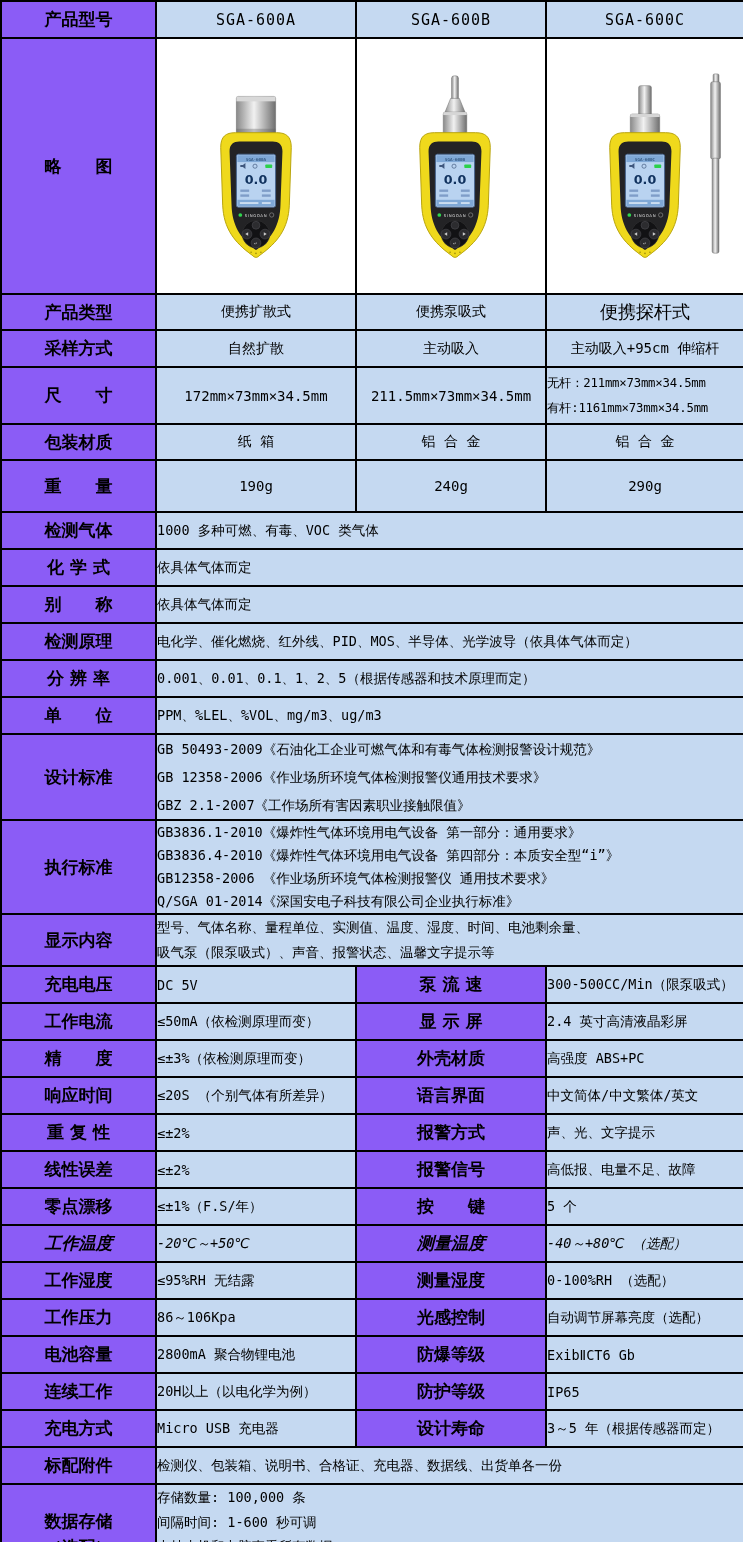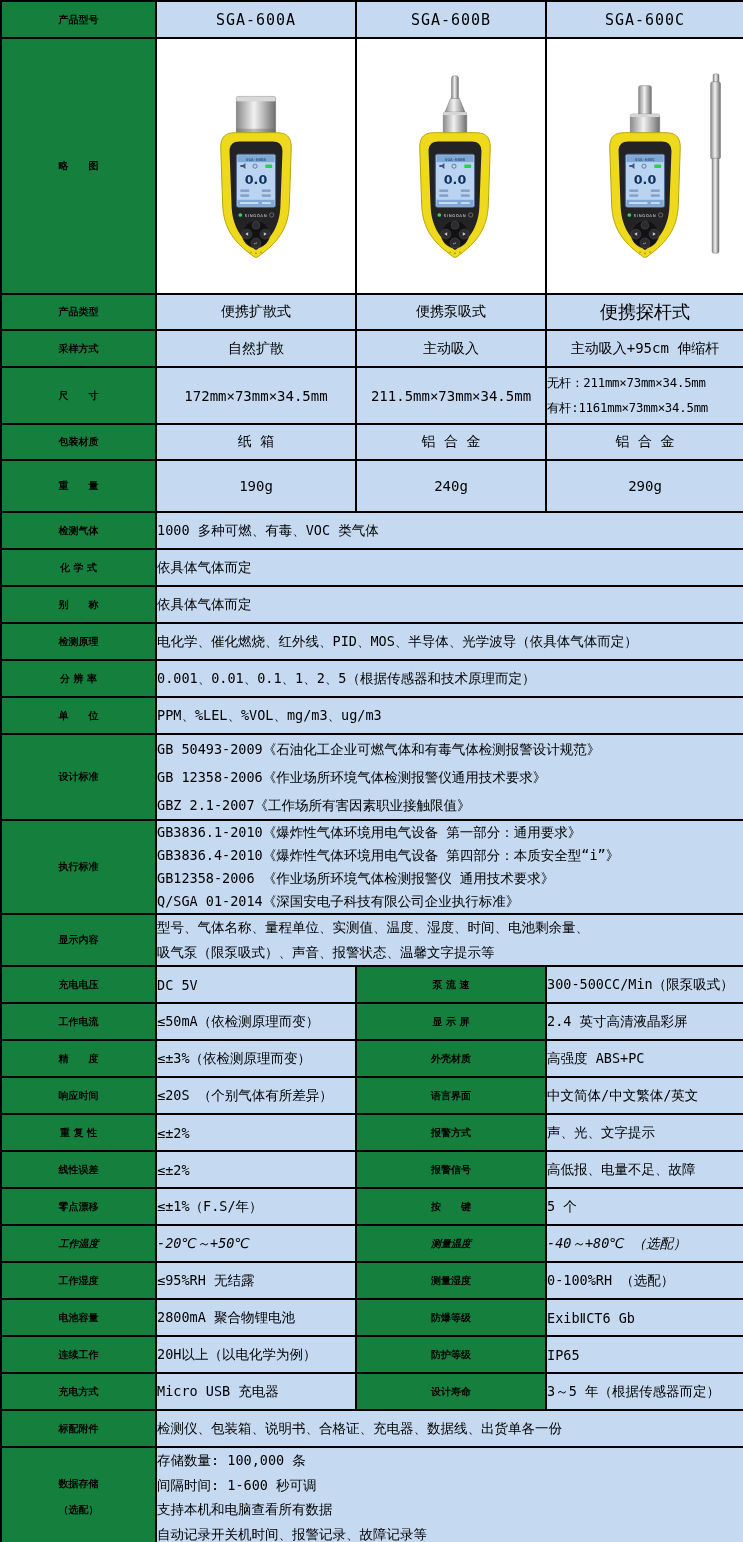--- a/index.html
+++ b/index.html
@@ -1,19 +1,19 @@
 <!DOCTYPE html>
 <html><head>
 <meta charset="utf-8">
 <style>
   html,body{margin:0;padding:0;background:#fff;}
   .page{width:743px;font-family:"DejaVu Sans","Liberation Sans",sans-serif;color:#000;}
   table.spec{border-collapse:collapse;table-layout:fixed;width:743px;}
   .spec th,.spec td{border:2px solid #000;padding:0;overflow:hidden;vertical-align:middle;}
-  .lab{background:#15803d;font-weight:bold;font-size:10px;text-align:center;
+  .lab{background:#8b5cf6;font-weight:bold;font-size:17px;text-align:center;
        font-family:"DejaVu Sans","Liberation Sans",sans-serif;}
   .val{background:#C5D9F1;font-size:13.5px;
        font-family:"DejaVu Sans Mono","DejaVu Sans",sans-serif;}
   .center{text-align:center;}
   .left{text-align:left;padding-left:11px;padding-right:4px;white-space:nowrap;}
   .xs{font-size:12.3px;letter-spacing:-0.2px;}
   .mono{font-family:"DejaVu Sans Mono","Liberation Mono",monospace;font-size:15px;letter-spacing:1px;}
   .img{background:#FFFFFF;text-align:center;}
   .img svg{display:block;margin:0 auto;}
   .lines div{white-space:nowrap;}
@@ -327,20 +327,26 @@
           <th class="lab">测量温度</th>
           <td class="val left">-40～+80℃ （选配）</td>
         </tr>
         <tr style="height: 37px;">
           <th class="lab">工作湿度</th>
           <td class="val left">≤95%RH 无结露</td>
           <th class="lab">测量湿度</th>
           <td class="val left">0-100%RH （选配）</td>
         </tr>
         <tr style="height: 37px;">
+          <th class="lab">工作压力</th>
+          <td class="val left">86～106Kpa</td>
+          <th class="lab">光感控制</th>
+          <td class="val left">自动调节屏幕亮度（选配）</td>
+        </tr>
+        <tr style="height: 37px;">
           <th class="lab">电池容量</th>
           <td class="val left">2800mA 聚合物锂电池</td>
           <th class="lab">防爆等级</th>
           <td class="val left">ExibⅡCT6 Gb</td>
         </tr>
         <tr style="height: 37px;">
           <th class="lab">连续工作</th>
           <td class="val left">20H以上（以电化学为例）</td>
           <th class="lab">防护等级</th>
           <td class="val left">IP65</td>

